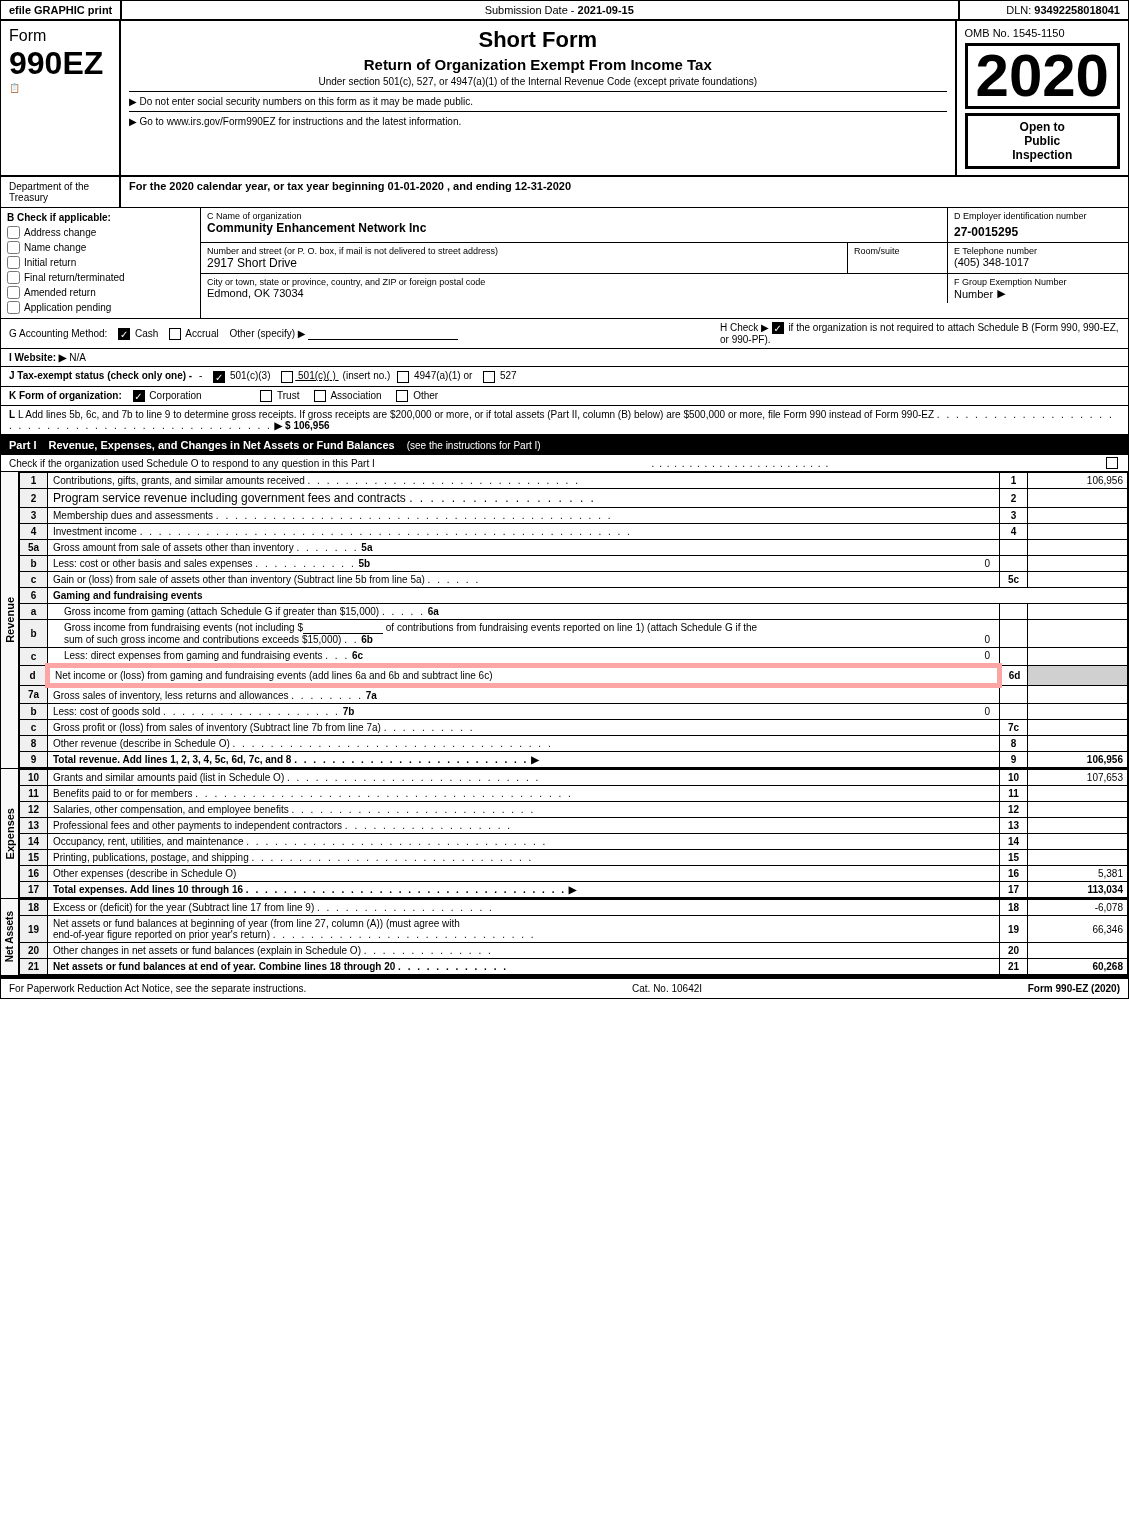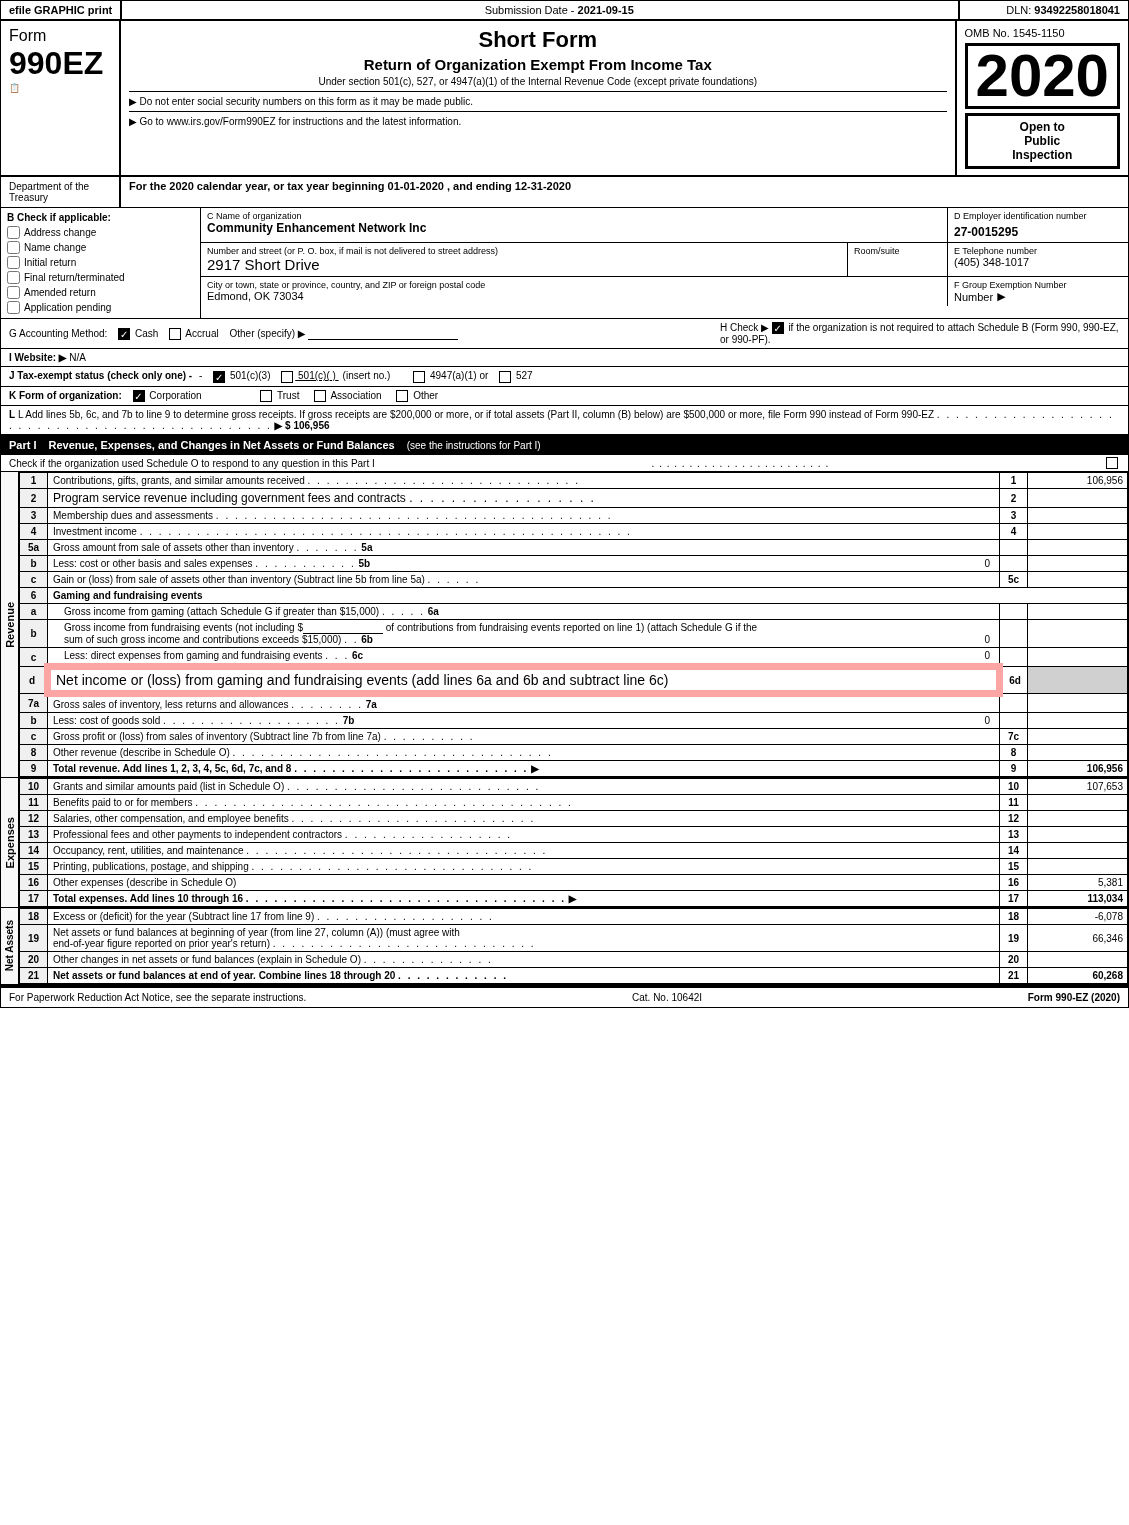--- a/index.html
+++ b/index.html
@@ -108,21 +108,21 @@
         </div>
         <div style="flex:0 0 180px; padding:3px 6px;">
           <div style="font-size:9px;">D Employer identification number</div>
           <div style="font-size:12px; font-weight:bold; margin-top:4px;">27-0015295</div>
         </div>
       </div>
 
       <div style="display:flex; border-bottom:1px solid #000;">
         <div style="flex:1; border-right:1px solid #000; padding:3px 6px;">
           <div style="font-size:9px;">Number and street (or P. O. box, if mail is not delivered to street address)</div>
-          <div style="font-size:15px;">2917 Short Drive</div>
+          <div style="font-size:12px;">2917 Short Drive</div>
         </div>
         <div style="flex:0 0 100px; border-right:1px solid #000; padding:3px 6px;">
           <div style="font-size:9px;">Room/suite</div>
           <div style="font-size:11px;"></div>
         </div>
         <div style="flex:0 0 180px; padding:3px 6px;">
           <div style="font-size:9px;">E Telephone number</div>
           <div style="font-size:11px;">(405) 348-1017</div>
         </div>
       </div>
@@ -174,21 +174,21 @@
     <span style="margin-left:4px;">-</span>
     <label style="margin-left:8px;">
       <span class="inline-check checked">✓</span>
       <span>501(c)(3)</span>
     </label>
     <label style="margin-left:8px;text-decoration:underline;">
       <span class="inline-check"></span>
       <span>501(c)(  )</span>
     </label>
     <span style="margin-left:4px;">(insert no.)</span>
-    <label style="margin-left:20px;">
+    <label style="margin-left:4px;">
       <span class="inline-check"></span>
       <span>4947(a)(1) or</span>
     </label>
     <label style="margin-left:8px;">
       <span class="inline-check"></span>
       <span>527</span>
     </label>
   </div>
 
   <div style="border-bottom:1px solid #000; padding:3px 8px; font-size:10px;">
@@ -331,21 +331,21 @@
             <span style="letter-spacing:2px;">. . .</span>
             <strong>6c</strong>
             <span style="float:right; margin-right:4px;">0</span>
           </td>
           <td class="num-cell" style="border:1px solid #000; width:28px; text-align:center; font-weight:bold;"></td>
           <td class="amt-cell" style="border:1px solid #000; width:100px; text-align:right; padding:2px 4px;"></td>
         </tr>
 
         <tr>
           <td class="line-cell" style="border:1px solid #000; width:28px; text-align:center; font-weight:bold; background:#f0f0f0;">d</td>
-          <td style="border:7px solid #fca5a5; padding:2px 5px; font-size:14px;margin-top:15px;">Net income or (loss) from gaming and fundraising events (add lines 6a and 6b and subtract line 6c)</td>
+          <td style="border:5px solid #fca5a5; padding:2px 5px; font-size:10px;margin-top:15px;">Net income or (loss) from gaming and fundraising events (add lines 6a and 6b and subtract line 6c)</td>
           <td class="num-cell" style="border:1px solid #000; width:28px; text-align:center; font-weight:bold;">6d</td>
           <td class="amt-cell" style="border:1px solid #000; width:100px; text-align:right; padding:2px 4px; background:#d0d0d0;"></td>
         </tr>
 
         <tr>
           <td class="line-cell" style="border:1px solid #000; width:28px; text-align:center; font-weight:bold; background:#f0f0f0;">7a</td>
           <td style="border:1px solid #000; padding:2px 5px; font-size:10px;">
             Gross sales of inventory, less returns and allowances <span style="letter-spacing:2px;">. . . . . . . .</span>
             <strong>7a</strong>
           </td>

